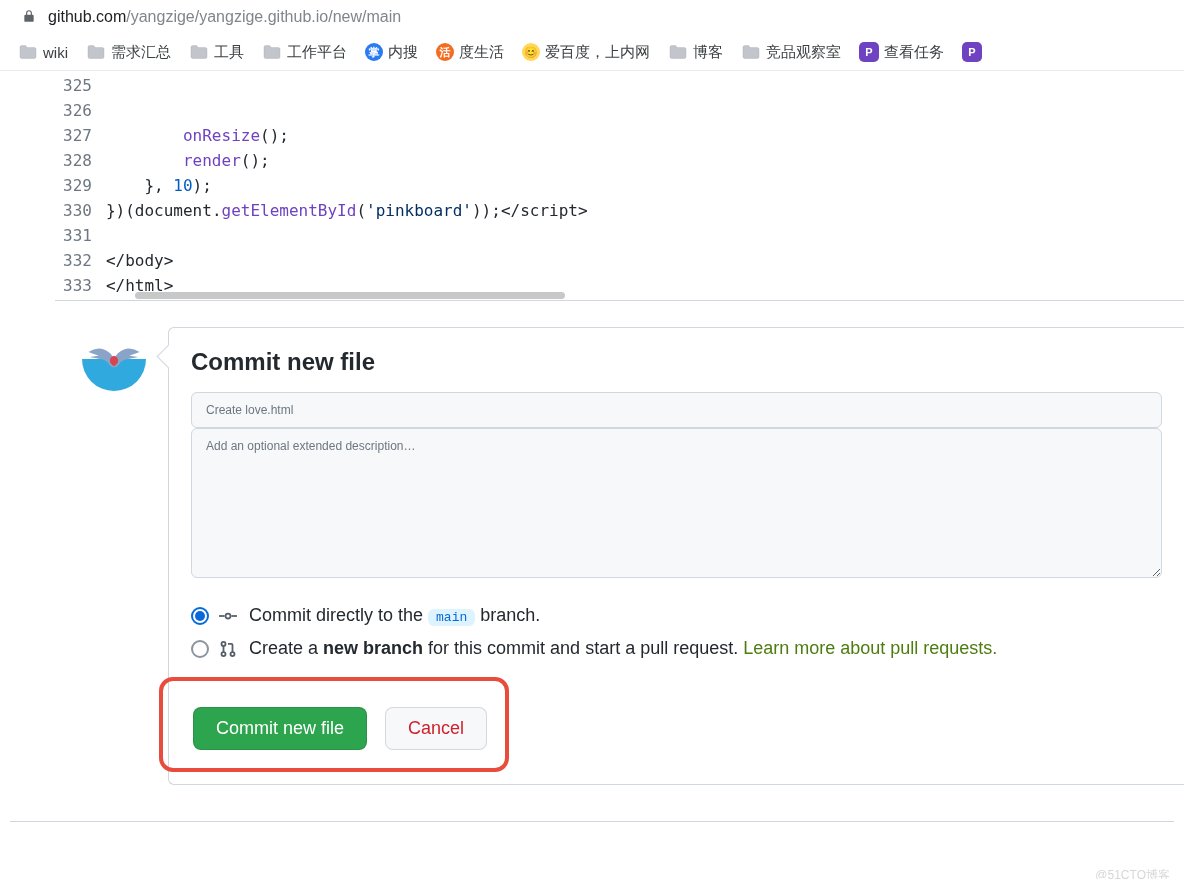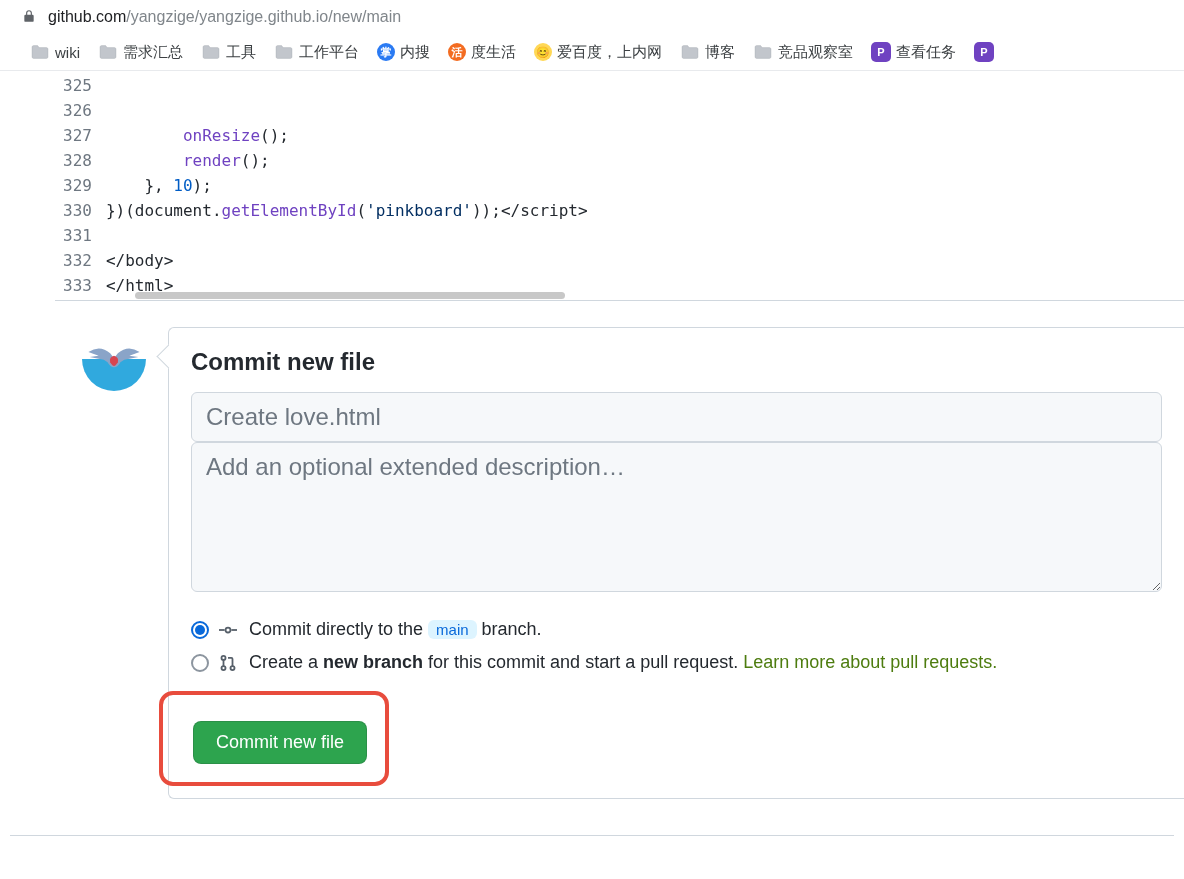--- a/index.html
+++ b/index.html
@@ -16,21 +16,21 @@
   padding: 4px 10px 4px 22px;
   height: 34px;
 }
 .url-bar .lock { color: #5f6368; margin-right: 12px; font-size: 13px; }
 .url-bar .url { font-size: 16px; color: #202124; }
 .url-bar .url .gray { color: #80868b; }
 .bookmarks {
   display: flex;
   align-items: center;
   gap: 18px;
-  padding: 8px 30px;
+  padding: 8px 18px;
   border-bottom: 1px solid #e8eaed;
   font-size: 15px;
   color: #3c4043;
 }
 .bm-item { display: flex; align-items: center; gap: 5px; white-space: nowrap; cursor: pointer; }
 .bm-item svg { flex: none; }
 .folder-ic { width: 20px; height: 16px; fill: #c2c6cc; stroke:#9aa0a6; stroke-width:0.4; }
 .ic-circle { width:18px; height:18px; border-radius:50%; display:inline-flex; align-items:center; justify-content:center; font-size:11px; font-weight:bold; color:#fff; }
 .ic-blue { background:#2a7af3; }
 .ic-orange { background:#f36c21;}
@@ -69,32 +69,32 @@
   position:relative; padding:20px 22px 12px 22px; flex:1; border-right:none;
 }
 .commit-box::before {
   content:""; position:absolute; left:-9px; top:20px;
   width:16px; height:16px; background:#fff;
   border-left:1px solid #d0d7de; border-bottom:1px solid #d0d7de;
   transform:rotate(45deg);
 }
 .commit-box h2 { font-size:24px; font-weight:600; margin-bottom:16px; }
 .field { width:100%; border:1px solid #d0d7de; background:#f6f8fa; border-radius:6px;
-  padding:10px 14px; font-size:24px; color:#24292f; font-family:inherit; }
+  padding:10px 14px; font-size:12px; color:#24292f; font-family:inherit; }
 .field::placeholder { color:#6e7781; }
 textarea.field { height:150px; resize:vertical; }
 .radio-group { margin-top:18px; font-size:18px; }
 .radio-row { display:flex; align-items:center; gap:10px; padding:6px 0; cursor:pointer; }
 .radio-dot { width:18px; height:18px; border:2px solid #0969da; border-radius:50%;
   display:inline-flex; align-items:center; justify-content:center; flex:none;}
 .radio-dot.on::after { content:""; width:10px; height:10px; background:#0969da; border-radius:50%;}
 .radio-dot.off { border-color:#8c959f; }
 .mini-ic { display:inline-flex; width:20px; align-items:center; color:#57606a;}
 .code-chip { background:#ddf4ff; padding:1px 8px; border-radius:6px;
-  font-family: Liberation Sans, sans-serif; font-size:15px; color:#0969da;}
+  font-family: Liberation Mono, monospace; font-size:13px; color:#0969da;}
 .link { color:#4d7c0f; }
 .actions-hl {
   position:relative; display:inline-block; margin:12px 0 0 -32px;
   border:4px solid #e84c3d; border-radius:14px; padding:26px 18px 18px 30px;
 }
 .actions { display:flex; gap:18px; align-items:center; }
 .btn { font-size:18px; font-weight:500; padding:10px 22px; border-radius:8px;
   border:1px solid rgba(31,35,40,.15); cursor:pointer; font-family:inherit;}
 .btn-primary { background:#2da44e; color:#fff; }
 .btn-danger { background:#f6f8fa; color:#cf222e; }
@@ -225,19 +225,20 @@
             </svg>
         </span>
         <span>
           <span>Create a </span><b>new branch</b><span> for this commit and start a pull request. </span><a class="link">Learn more about pull requests.</a>
         </span>
       </label>
     </div>
     <div class="actions-hl">
       <div class="actions">
         <button class="btn btn-primary">Commit new file</button>
+        <button class="btn btn-danger">Cancel</button>
       </div>
     </div>
   </div>
 </div>
 
 <div class="footer-line"></div>
 <div class="wm">@51CTO博客</div>
 
 </body></html>

